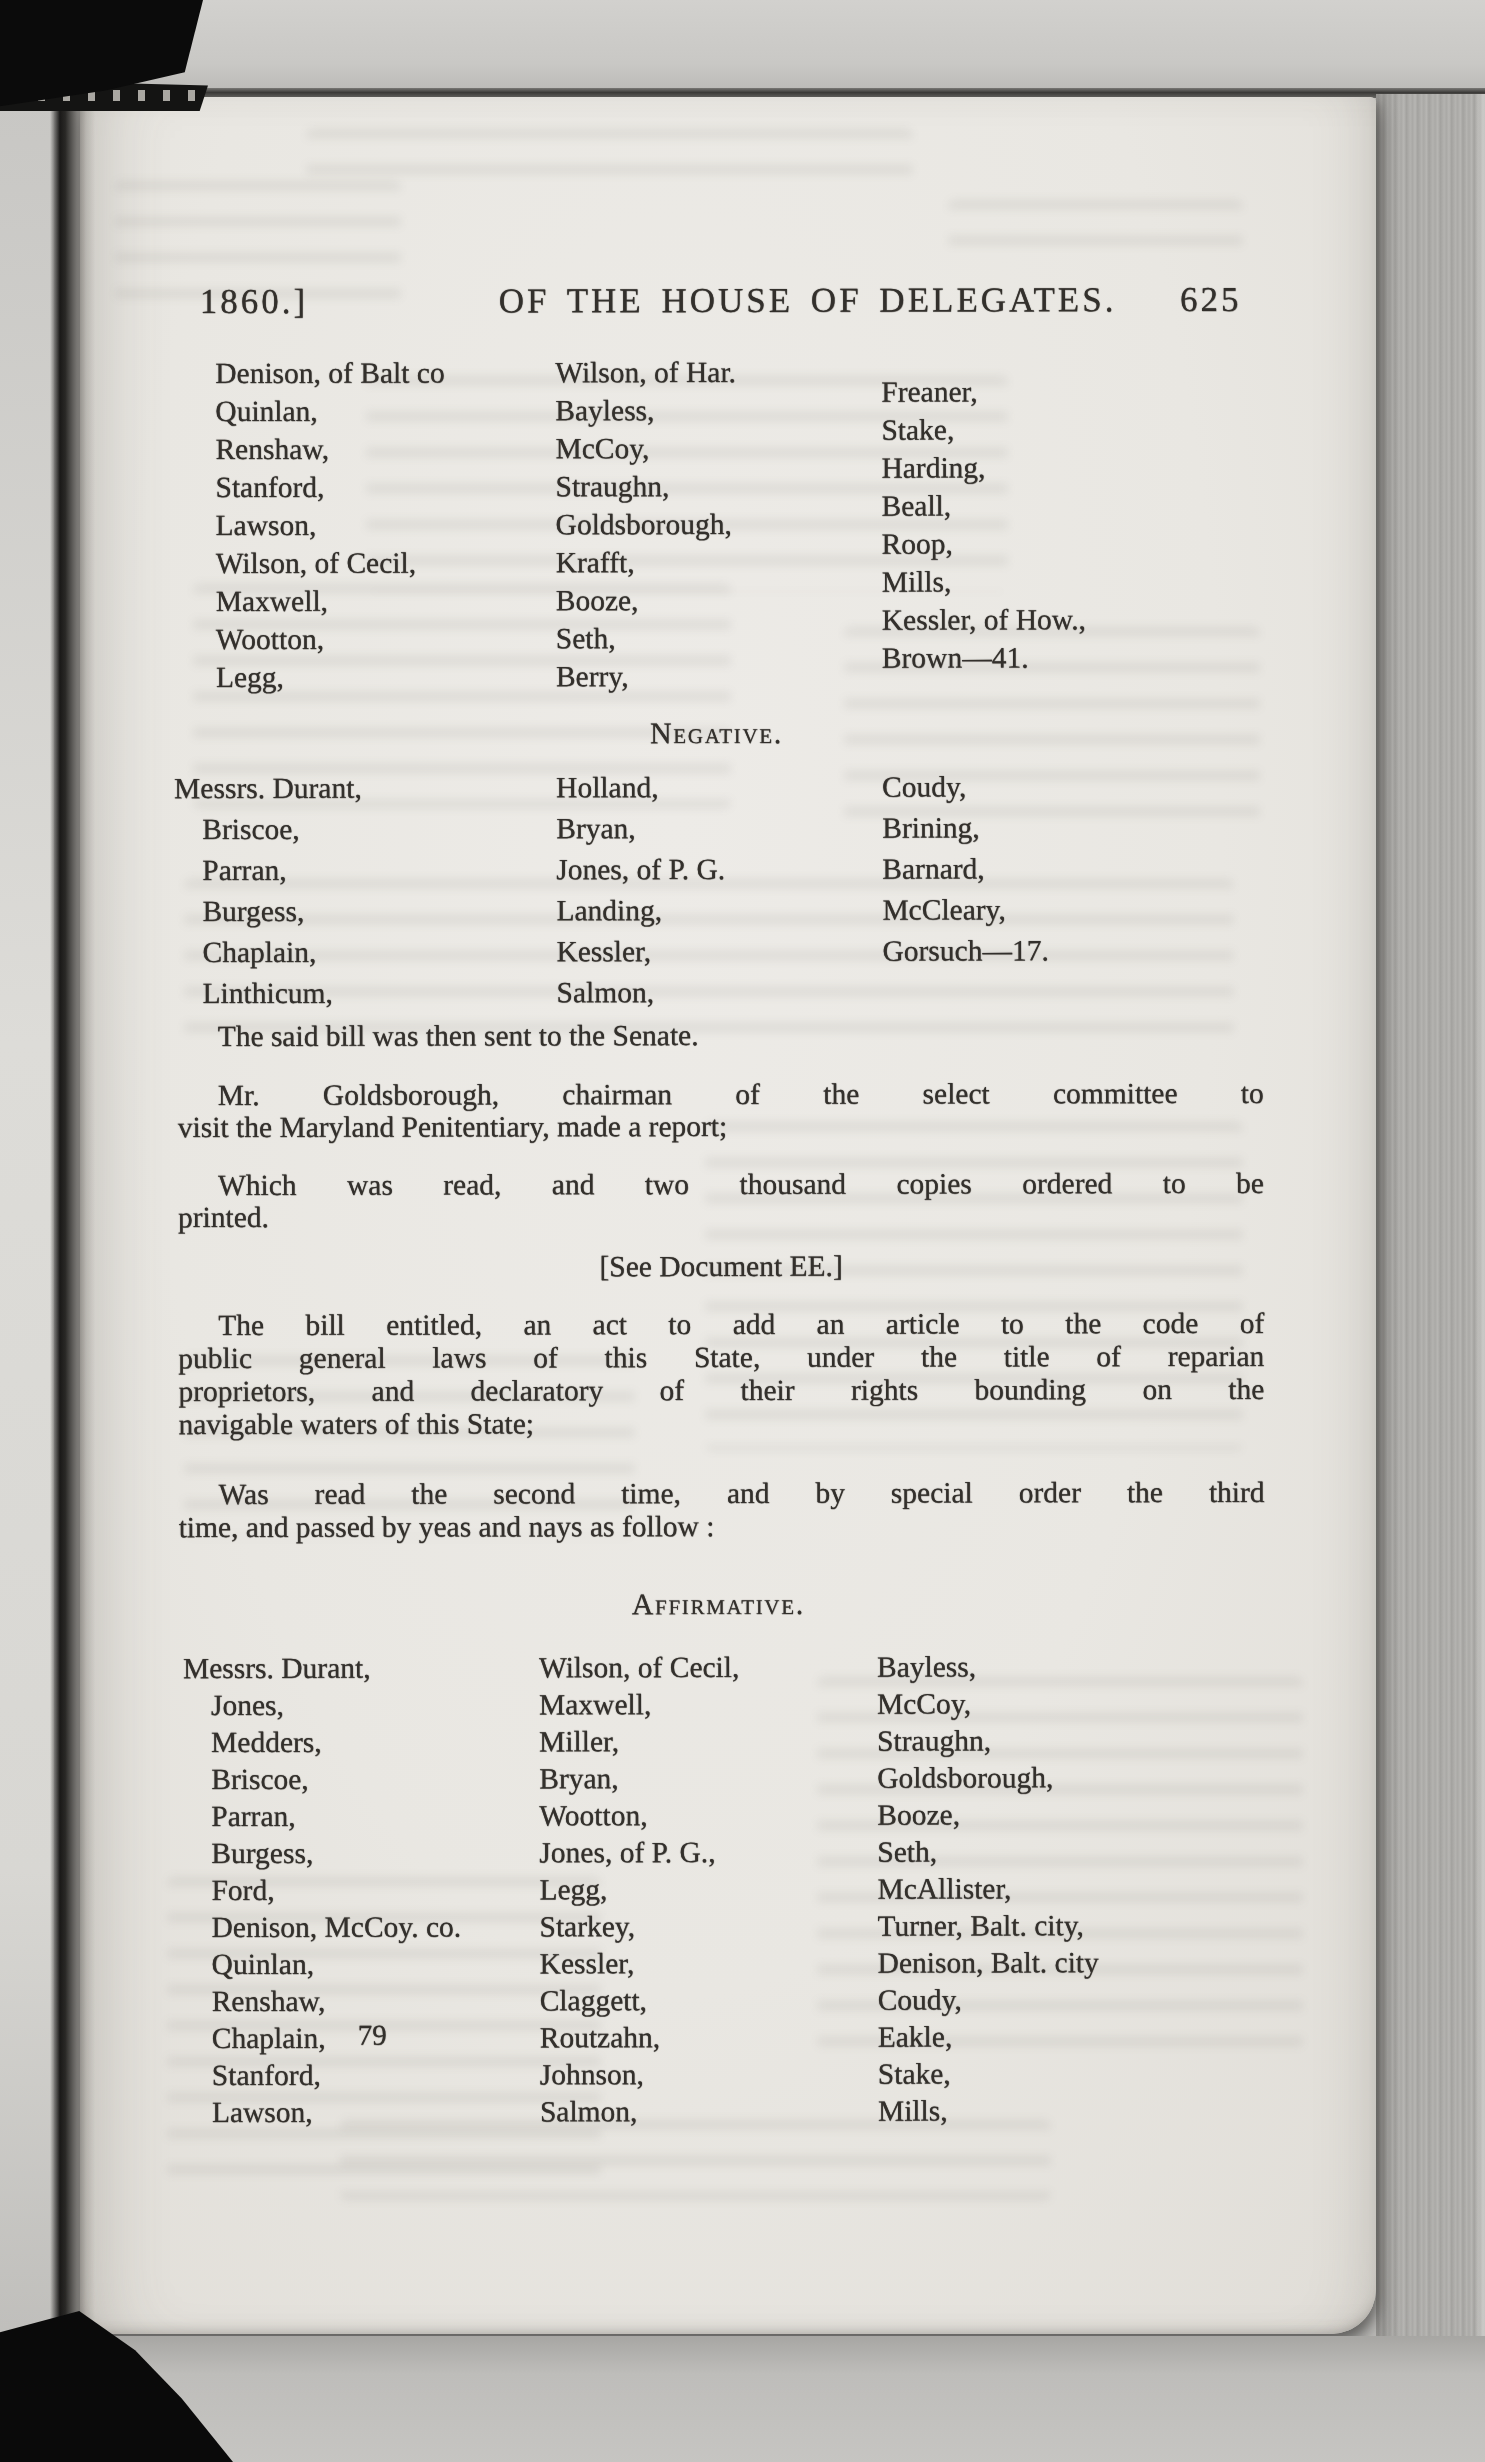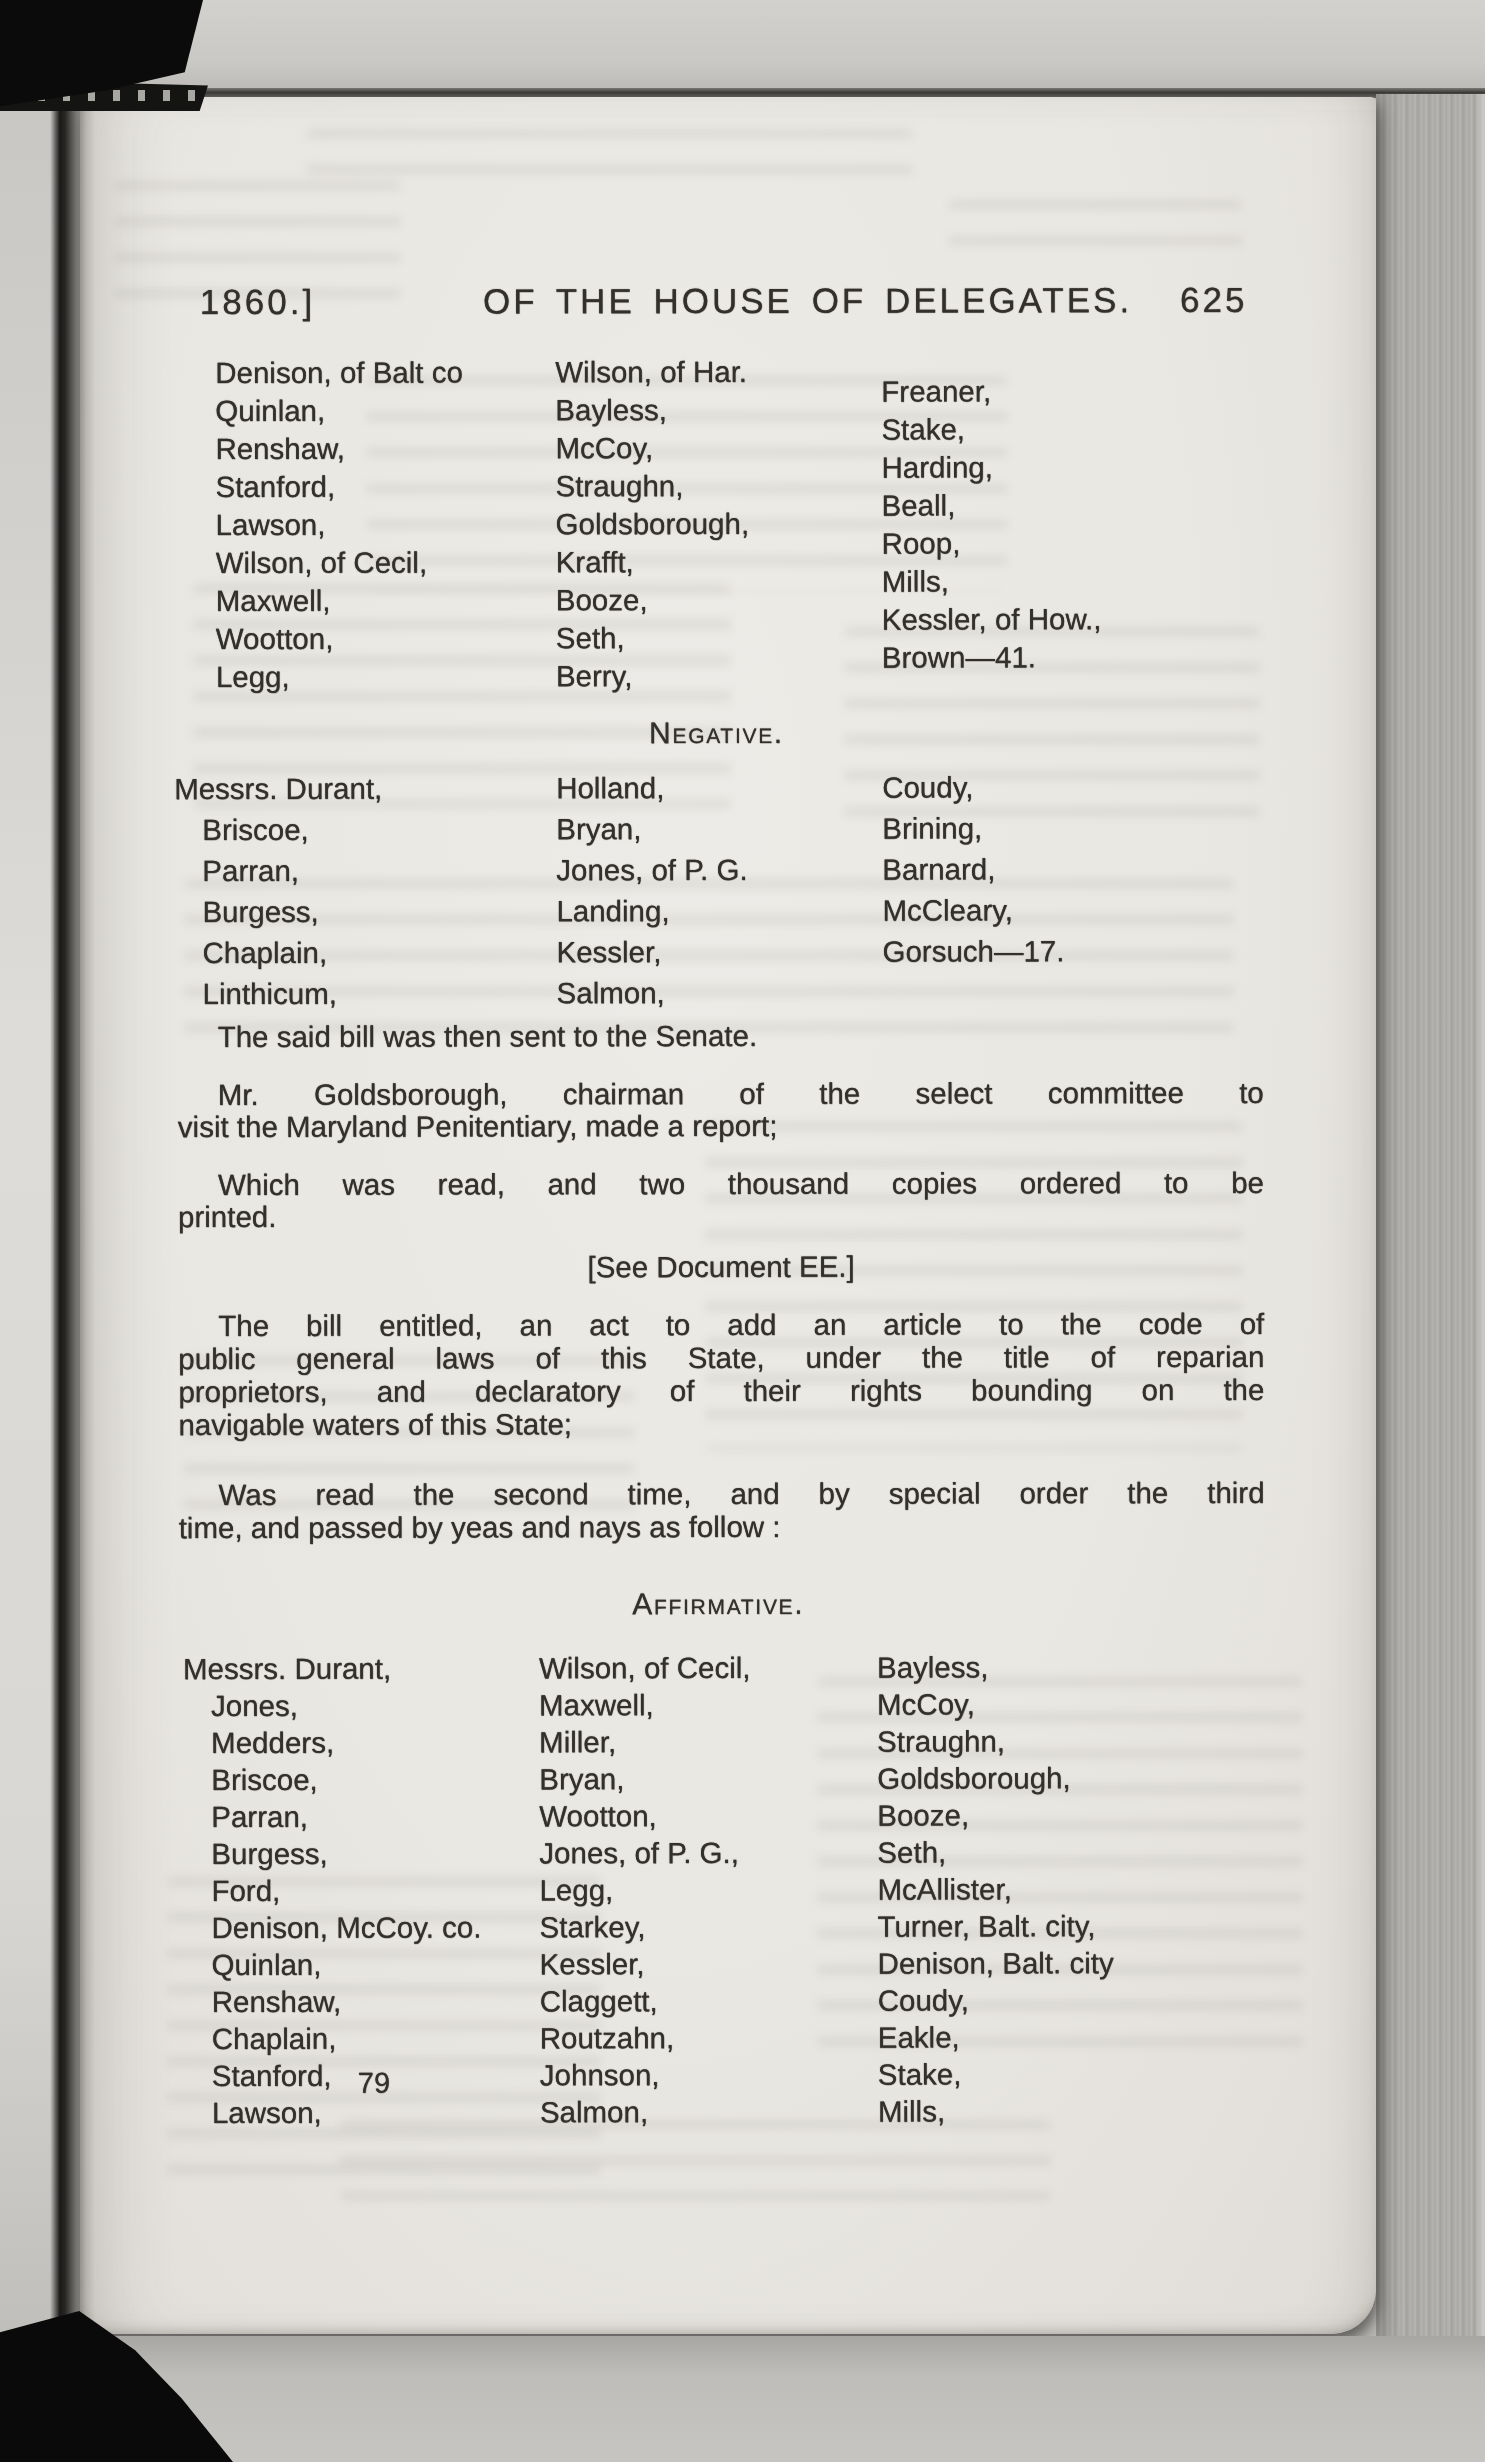--- a/index.html
+++ b/index.html
@@ -1,18 +1,18 @@
 <!DOCTYPE html>
 <html style="font-size:14px"><head>
 <meta charset="utf-8">
 <style>
   html,body{margin:0;padding:0;background:#8a8987;}
   .stage{
     position:relative;width:1485px;height:2462px;overflow:hidden;
-    background:#c2c1be;font-family:Liberation Sans, sans-serif;
+    background:#c2c1be;font-family:Liberation Serif, serif;
   }
   
   .top-strip{position:absolute;left:0;top:0;width:1485px;height:90px;
     background:linear-gradient(180deg,#d2d1ce 0%,#c9c8c5 70%,#bcbbb8 100%);}
   .top-edge-line{position:absolute;left:0;top:88px;width:1485px;height:10.4px;
     background:linear-gradient(180deg,#7a7976 0%,#3c3b39 45%,#6b6a67 100%);}
   .left-margin-strip{position:absolute;left:0;top:97px;width:54px;height:2365px;
     background:linear-gradient(180deg,#c8c7c4 0%,#dddcd8 40%,#d8d7d3 75%,#b9b8b5 100%);}
   .spine-gutter-shadow{position:absolute;left:50px;top:95px;width:45px;height:2247px;
     background:linear-gradient(90deg,rgba(10,10,9,0) 0%,rgba(12,11,10,.92) 22%,rgba(15,14,12,.85) 34%,rgba(85,82,78,.55) 60%,rgba(120,116,110,.25) 80%,rgba(0,0,0,0) 100%);
@@ -75,21 +75,21 @@
   .para{left:98px;width:1086px;font-size:29.5px;}
   .para .jline{text-align:justify;text-align-last:justify;}
   .para .lline{text-align:left;}
   .para .first{text-indent:40px;}
   .p-senate{top:921px;line-height:35px;}
   .p-gold{top:981px;line-height:32px;}
   .p-copies{top:1071px;line-height:32px;}
   .p-seedoc{top:1152px;line-height:35px;text-align:center;}
   .p-bill{top:1211px;line-height:33px;}
   .p-read{top:1380px;line-height:33px;}
-  .sig-num{left:276px;top:1968px;font-size:29px;line-height:35px;}
+  .sig-num{left:276px;top:1920px;font-size:29px;line-height:35px;}
 </style>
 </head>
 <body>
 
 <div class="stage">
 
   <div class="top-strip"></div>
   <div class="page-stack-fore-edge"></div>
   <div class="left-margin-strip"></div>
 

